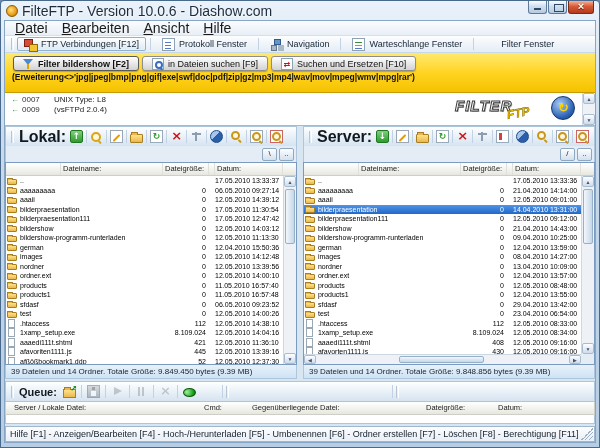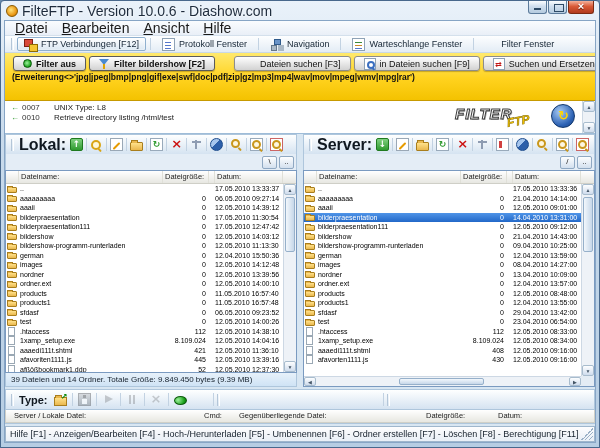--- a/index.html
+++ b/index.html
@@ -103,21 +103,21 @@
   .ic-filter-edit::after{content:"";position:absolute;left:4px;top:6px;width:2px;height:5px;background:#e0a400;}
   .ic-file-search{width:12px;height:12px;position:relative;flex:0 0 12px;}
   .ic-in-file-search,.ic-replace-doc{width:12px;height:12px;position:relative;flex:0 0 12px;
     background:#fff;border:1px solid #8ea2b6;}
   .ic-in-file-search::before{content:"";position:absolute;left:2px;top:2px;width:4px;height:4px;
     border:2px solid #3a6ec0;border-radius:50%;}
   .ic-in-file-search::after{content:"";position:absolute;left:8px;top:8px;width:3px;height:2px;
     background:#3a6ec0;transform:rotate(45deg);transform-origin:0 0;}
   .ic-replace-doc::after{content:"⇄";position:absolute;left:0;right:0;top:0;text-align:center;
     color:#c01818;font:bold 8px/11px "DejaVu Sans",sans-serif;}
-  .filter-expression{height:28px;font-size:8.5px;font-weight:bold;color:#111;
+  .filter-expression{height:20px;font-size:8.5px;font-weight:bold;color:#111;
     padding:0 0 1px 7px;white-space:nowrap;overflow:hidden;}
   
   .log{height:33px;background:#fff;border-bottom:1px solid #9ebcd8;position:relative;overflow:hidden;}
   .log-lines{padding:1px 0 0 3px;}
   .logline{height:10px;display:flex;align-items:center;font-size:8px;color:#222;white-space:nowrap;}
   .arr{width:14px;text-align:center;}
   .arr::after{content:"←";color:#2f9a2f;font-weight:bold;font-size:8px;}
   .lnum{width:26px;color:#333;}
   .ltext{padding-left:6px;}
   .logo{position:absolute;right:20px;top:2px;width:120px;height:28px;}
@@ -148,21 +148,21 @@
   .picons{display:flex;align-items:center;}
   .picons .tbsep{width:1px;height:13px;background:#c2d2e2;margin:0 3px;}
   .ppath{height:16px;display:flex;align-items:center;gap:2px;padding:1px 2px;
     background:#e4edf6;border:1px solid #aec6dc;border-top:none;border-bottom:none;}
   .pinput{flex:1;height:13px;background:#fff;border:1px solid #7a9ac0;font-size:8px;
     line-height:12px;padding-left:0;color:#111;white-space:nowrap;overflow:hidden;margin-top:28px;}
   .pbtn{width:15px;height:13px;font-size:8px;line-height:10px;color:#222;text-align:center;
     border:1px solid #8fa8c2;border-radius:2px;background:linear-gradient(#fdfeff,#d3e0ee);}
   .plist{flex:1;display:flex;flex-direction:column;border:1px solid #7a9ac0;background:#fff;overflow:hidden;}
   .phead{height:13px;display:grid;grid-template-columns:13px 1fr 46px 6px 68px;padding-right:13px;
-    background:linear-gradient(#ffffff,#e7e7e1);border-bottom:1px solid #cfcfc7;}
+    background:linear-gradient(#ffffff,#e7e7e1);border-bottom:1px solid #cfcfc7;padding-left:42px;}
   .hc{font-size:7.5px;line-height:12px;color:#222;border-right:1px solid #e0e0d8;padding-left:2px;
     white-space:nowrap;overflow:hidden;}
   .rowsarea{flex:1;position:relative;overflow:hidden;}
   .rows{margin-right:13px;overflow:hidden;height:100%;}
   .row{height:9.5px;display:grid;grid-template-columns:13px 1fr 46px 6px 68px;align-items:center;
     font-size:7px;line-height:9.5px;color:#000;cursor:default;}
   .row.selected{background:linear-gradient(#4f94e8,#2268c8);color:#fff;}
   .cell-name{white-space:nowrap;overflow:hidden;padding-left:1px;}
   .cell-size{text-align:right;padding-right:3px;white-space:nowrap;}
   .cell-date{white-space:nowrap;overflow:hidden;}
@@ -205,21 +205,21 @@
     border-left:8px solid #7d93a8;border-top:4.5px solid transparent;border-bottom:4.5px solid transparent;}
   .ic-pause-transfer::before{content:"";position:absolute;left:3px;top:2px;width:2px;height:9px;background:#7d93a8;}
   .ic-pause-transfer::after{content:"";position:absolute;left:7px;top:2px;width:2px;height:9px;background:#7d93a8;}
   .ic-cancel-transfer::after{content:"×";position:absolute;left:0;right:0;top:-1px;text-align:center;
     color:#7d93a8;font:bold 13px/13px "DejaVu Sans",sans-serif;}
   .ic-status-dot{width:9px;height:9px;border-radius:50%;border:1px solid #0a5a0a;margin-top:2px;
     background:radial-gradient(circle at 3px 3px,#9cf09c,#18a018 70%,#0c6e0c);}
   .queue-header{height:13px;position:relative;background:linear-gradient(#ffffff,#e7e7e1);
     border:1px solid #cfcfc7;border-top:none;}
   .qcol{position:absolute;top:0;font-size:7.5px;line-height:12px;color:#222;white-space:nowrap;}
-  .qc0{left:8px;} .qc1{left:198px;} .qc2{left:233px;} .qc3{left:420px;} .qc4{left:492px;}
+  .qc0{left:8px;} .qc1{left:198px;} .qc2{left:246px;} .qc3{left:420px;} .qc4{left:492px;}
   .queue-body{flex:1;background:#fff;border:1px solid #aec6dc;border-top:none;}
   
   .helpbar{height:16px;margin-top:2px;display:flex;align-items:center;
     background:linear-gradient(#fdfdfe,#e9eff6);border:1px solid #9fb6cc;position:relative;}
   .helptext{font-size:9px;color:#15202c;padding-left:4px;white-space:nowrap;overflow:hidden;flex:1;}
   .sizegrip{width:12px;height:12px;margin-right:1px;
     background:linear-gradient(135deg,transparent 50%,#9ab0c6 50%,#9ab0c6 55%,transparent 55%,
       transparent 65%,#9ab0c6 65%,#9ab0c6 70%,transparent 70%,
       transparent 80%,#9ab0c6 80%,#9ab0c6 85%,transparent 85%);}
 </style>
@@ -266,30 +266,22 @@
         </button>
         <span class="tsep"></span>
         <button class="tbtn">
           <span class="tbico ic-file-search"></span>
           <span class="lbl">Filter Fenster</span>
         </button>
       </div>
     <div class="filterbar">
       <div class="filter-buttons" id="filterbuttons">
           <button class="fbtn emph">
-            <span class="ic-filter-status"></span>
-            <span class="lbl">Filter aus</span>
-          </button>
-          <button class="fbtn emph">
             <span class="ic-filter-edit"></span>
             <span class="lbl">Filter bildershow [F2]</span>
-          </button>
-          <button class="fbtn gap">
-            <span class="ic-file-search"></span>
-            <span class="lbl">Dateien suchen [F3]</span>
           </button>
           <button class="fbtn">
             <span class="ic-in-file-search"></span>
             <span class="lbl">in Dateien suchen [F9]</span>
           </button>
           <button class="fbtn">
             <span class="ic-replace-doc"></span>
             <span class="lbl">Suchen und Ersetzen [F10]</span>
           </button>
         </div>
@@ -297,22 +289,22 @@
     </div>
     <div class="log">
       <div class="log-lines" id="loglines">
           <div class="logline">
             <span class="arr"></span>
             <span class="lnum">0007</span>
             <span class="ltext">UNIX Type: L8</span>
           </div>
           <div class="logline">
             <span class="arr"></span>
-            <span class="lnum">0010</span>
-            <span class="ltext">Retrieve directory listing /html/test</span>
+            <span class="lnum">0009</span>
+            <span class="ltext">(vsFTPd 2.0.4)</span>
           </div>
         </div>
       <div class="logo">
         <span class="logo-f1">FILTER</span>
         <span class="logo-f2">FTP</span>
         <span class="logo-ball"></span>
       </div>
       <div class="logscroll">
         <div class="sbtn up"></div>
         <div class="sbtn down"></div>
@@ -700,26 +692,27 @@
               <div class="sbtn down"></div>
             </div>
             <div class="hscroll">
               <div class="hbtn left"></div>
               <div class="hthumb"></div>
               <div class="hbtn right"></div>
             </div>
             <div class="hscorner"></div>
           </div>
         </div>
+        <div class="pstatus">39 Dateien und 14 Ordner. Totale Größe: 9.848.856  bytes  (9.39 MB)</div>
       </div>
     </div>
 
     <div class="queuebar">
       <span class="grip"></span>
-      <span class="qlabel">Type:</span>
+      <span class="qlabel">Queue:</span>
       <span class="qicons" id="queue-icons">
           <span class="tbico ic-open-queue"></span>
           <span class="tbsep"></span>
           <span class="tbico ic-save-queue dis"></span>
           <span class="tbsep"></span>
           <span class="tbico ic-start-transfer dis"></span>
           <span class="tbsep"></span>
           <span class="tbico ic-pause-transfer dis"></span>
           <span class="tbsep"></span>
           <span class="tbico ic-cancel-transfer dis"></span>

